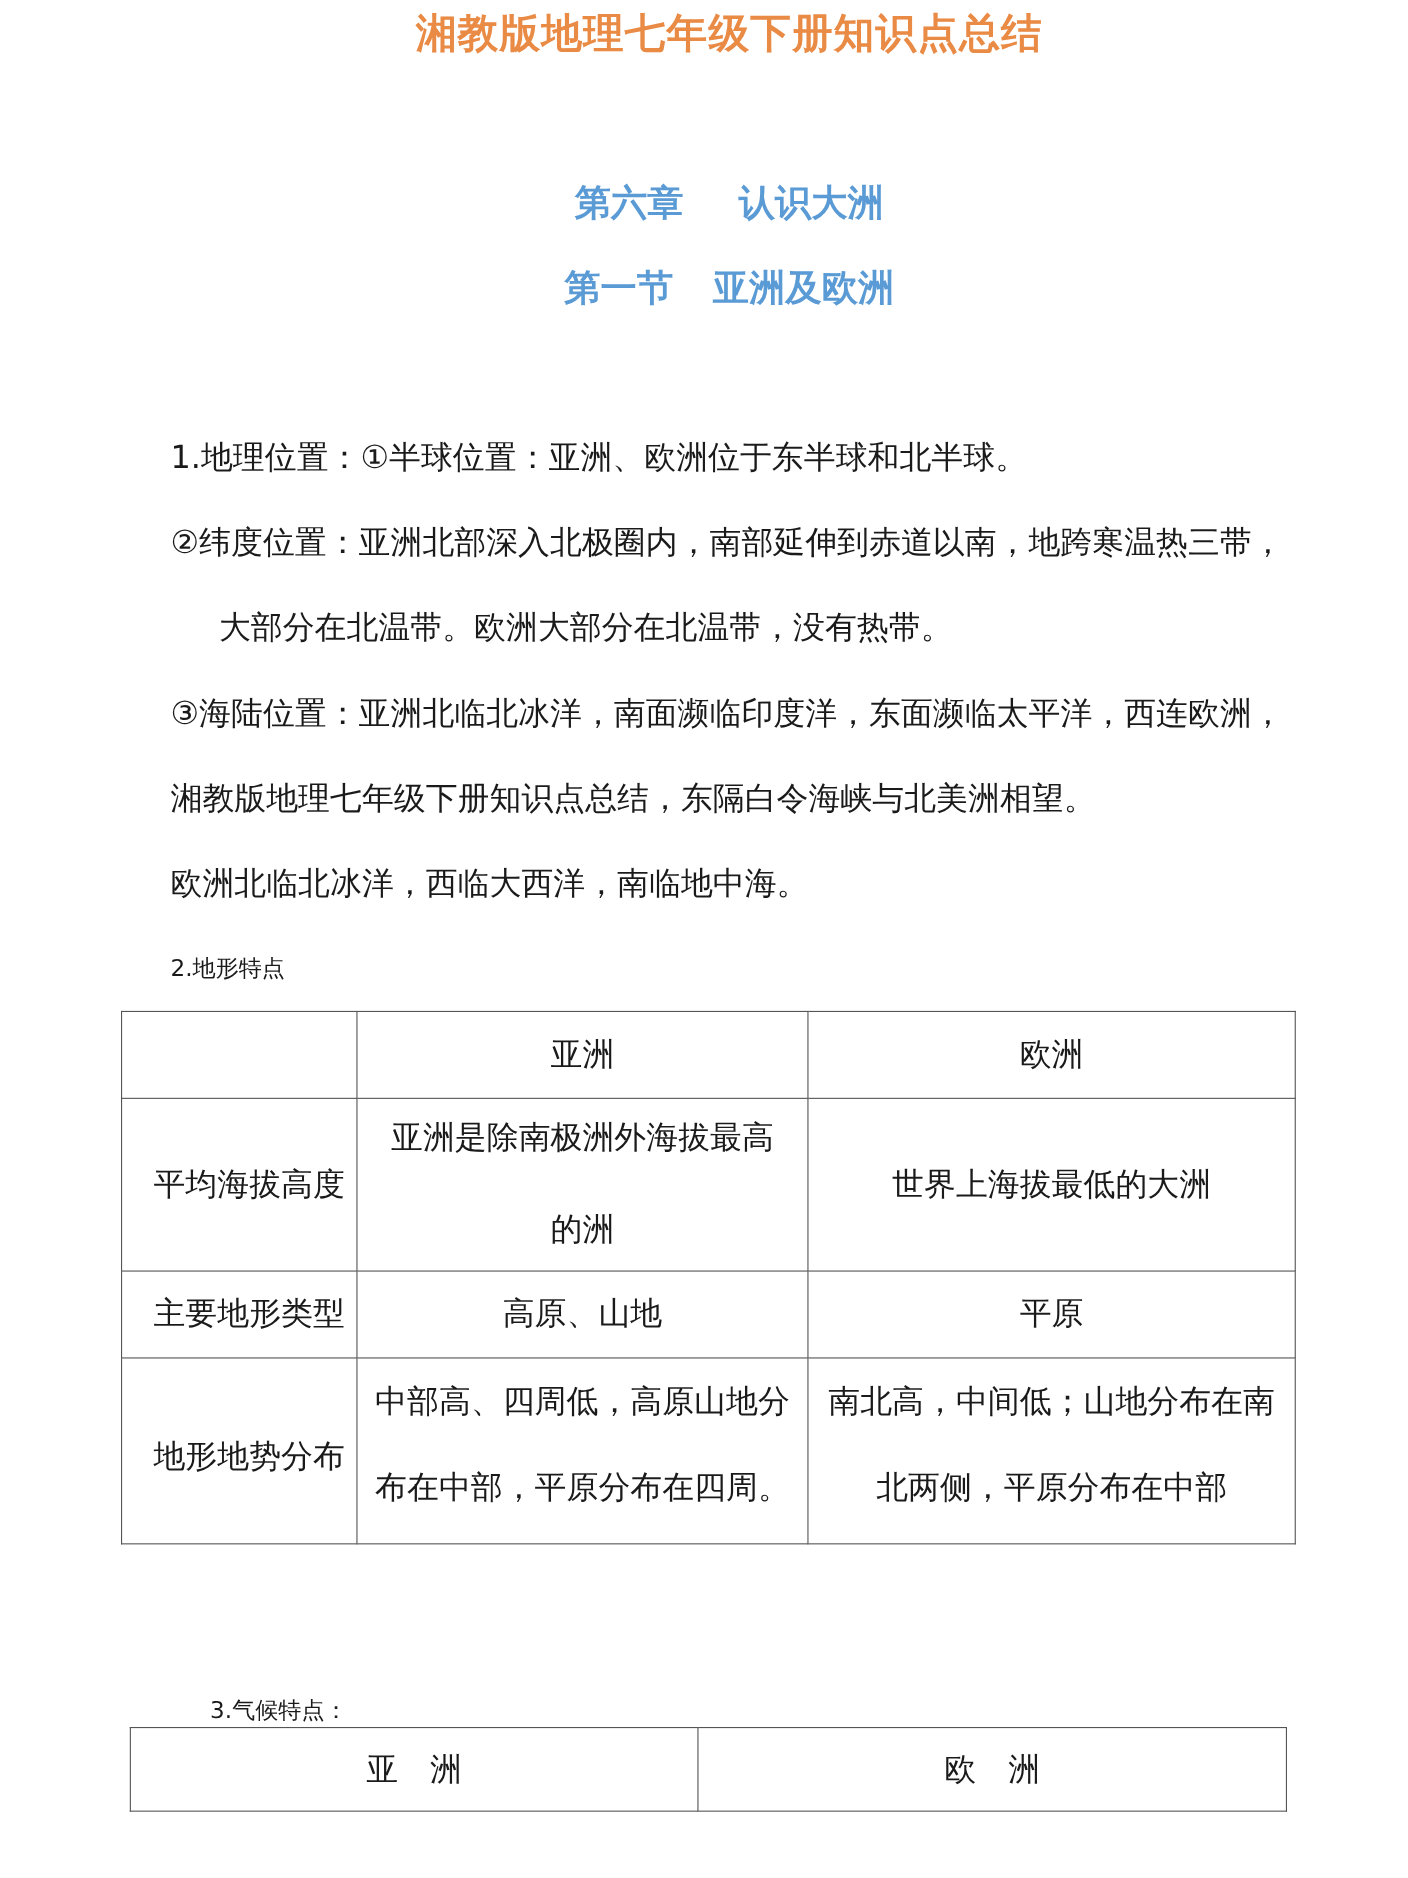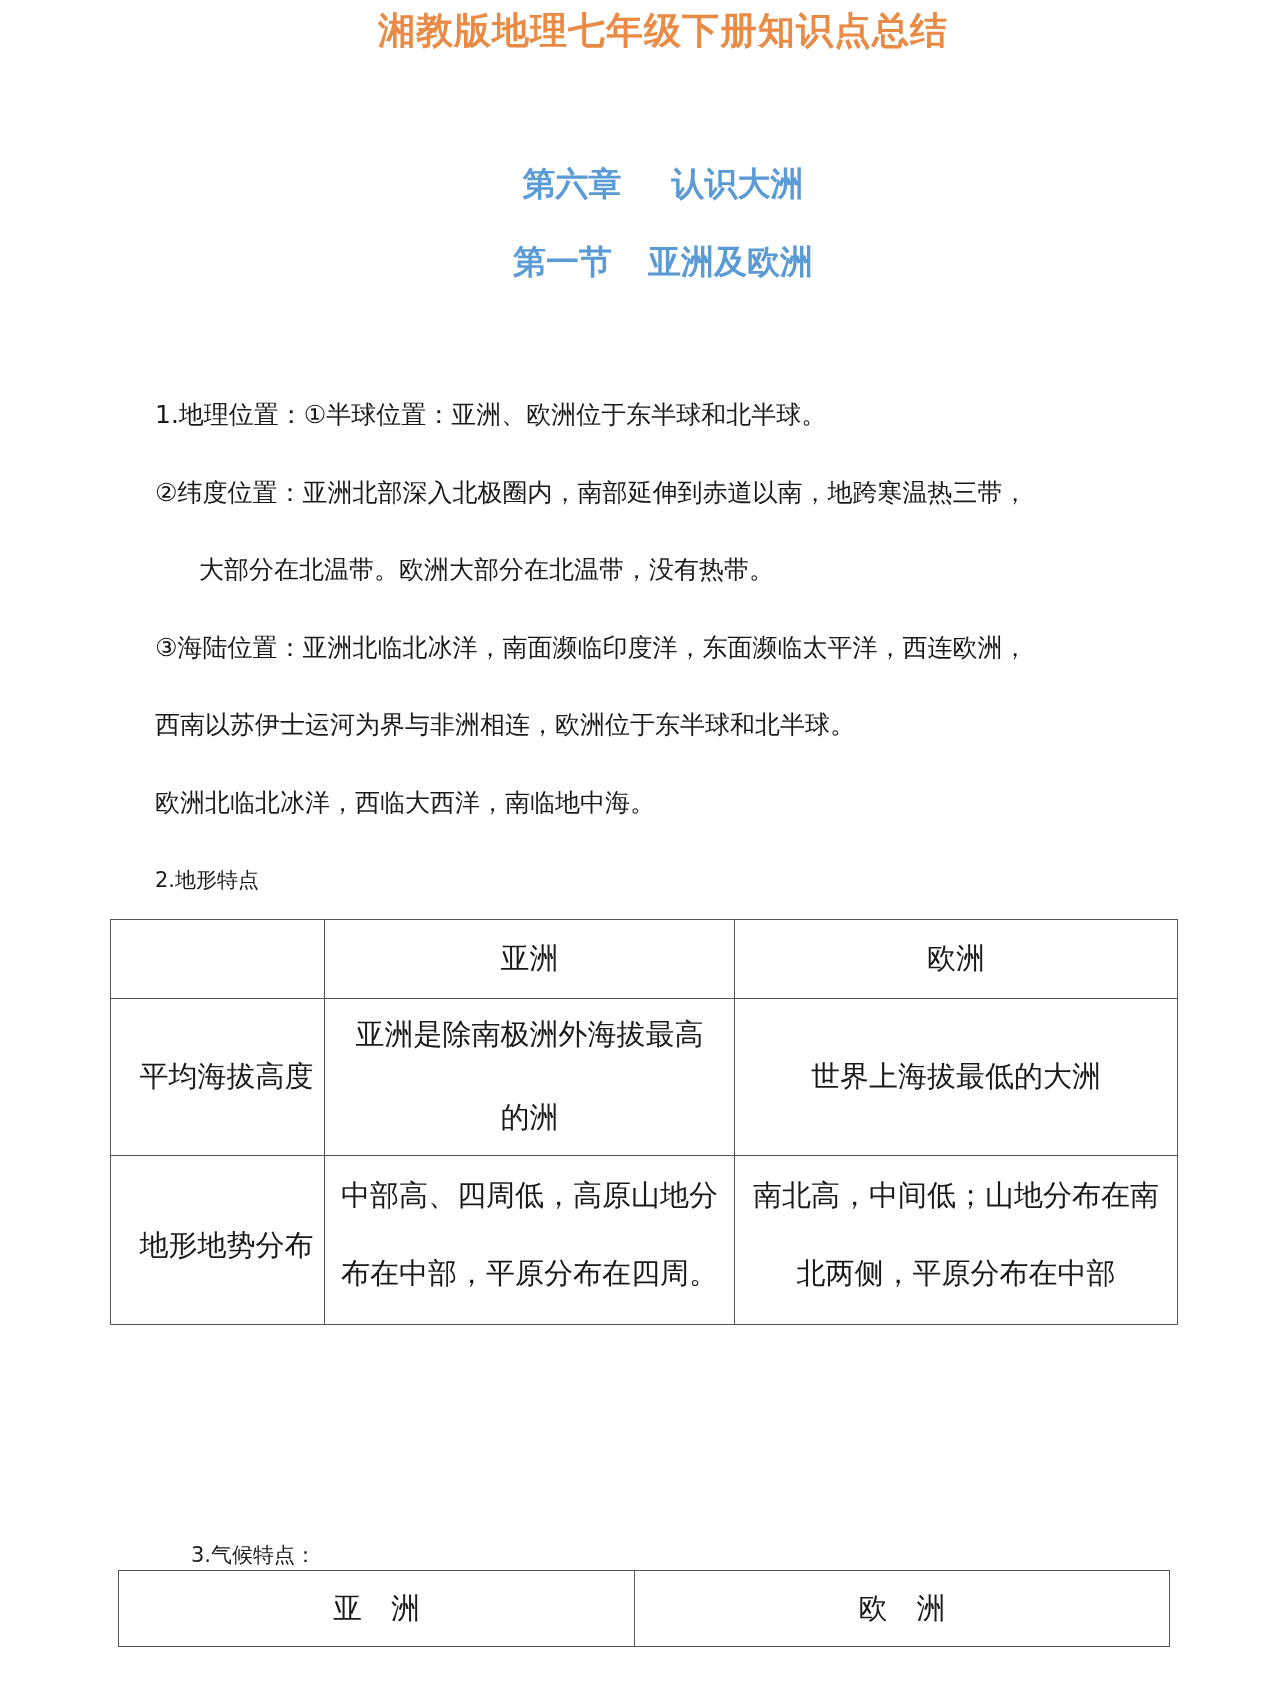--- a/index.html
+++ b/index.html
@@ -3,21 +3,21 @@
 <meta charset="utf-8">
 <style>
   html, body { margin:0; padding:0; background:#ffffff; }
   body { width:1280px; height:1707px; position:relative; overflow:hidden;
          font-family:"DejaVu Sans", "Liberation Sans", sans-serif; color:#1a1a1a; }
   .abs { position:absolute;padding-left:23px; }
   .doc-title { left:0; width:1280px; top:6px; text-align:center; font-size:37px; font-weight:bold;
                color:#e98a45; letter-spacing:1px; }
   .chapter { left:0; width:1280px; text-align:center; font-size:33px; font-weight:bold; color:#5b9bd5; }
   .chapter .gap { display:inline-block; width:50px; }
-  .para { left:132px; font-size:25px; line-height:30px; white-space:nowrap; color:#1a1a1a; }
+  .para { left:132px; font-size:29px; line-height:30px; white-space:nowrap; color:#1a1a1a; }
   .heading { font-size:21px; line-height:30px; color:#1a1a1a; white-space:nowrap; }
   table.grid { position:absolute; border-collapse:collapse; table-layout:fixed; }
   table.grid td { border:1.5px solid #555; font-size:29px; color:#1a1a1a; text-align:center; vertical-align:middle; padding:0; }
   td.rowhead { text-align:left; padding-left:18px !important; }
   td.top { vertical-align:top; padding-top:12px !important; }
   .cell-line { display:block; height:78px; line-height:54px; }
 </style>
 </head>
 <body>
 
@@ -27,21 +27,21 @@
   <span>第六章</span><span class="gap"></span><span>认识大洲</span>
 </div>
 <div class="abs chapter" style="top:240px;">
   <span>第一节</span><span class="gap" style="width:36px"></span><span>亚洲及欧洲</span>
 </div>
 
 <div class="abs para" style="top:400px;">1.地理位置：①半球位置：亚洲、欧洲位于东半球和北半球。</div>
 <div class="abs para" style="top:478px;">②纬度位置：亚洲北部深入北极圈内，南部延伸到赤道以南，地跨寒温热三带，</div>
 <div class="abs para" style="top:555px;margin-left:44px;">大部分在北温带。欧洲大部分在北温带，没有热带。</div>
 <div class="abs para" style="top:633px;">③海陆位置：亚洲北临北冰洋，南面濒临印度洋，东面濒临太平洋，西连欧洲，</div>
-<div class="abs para" style="top:710px;">西南以苏伊士运河为界与非洲相连，欧洲位于东半球和北半球。</div>
+<div class="abs para" style="top:710px;">湘教版地理七年级下册知识点总结，东隔白令海峡与北美洲相望。</div>
 <div class="abs para" style="top:788px;">欧洲北临北冰洋，西临大西洋，南临地中海。</div>
 
 <div class="abs heading" style="left:132px; top:865px;">2.地形特点</div>
 
 <table class="grid" style="left:110px; top:919px; width:1067px;">
   <colgroup>
       <col style="width:214px">
       <col style="width:410px">
       <col style="width:443px">
     </colgroup>
@@ -51,20 +51,25 @@
     <td>亚洲</td>
     <td>欧洲</td>
   </tr>
   <tr style="height:156px;">
     <td class="rowhead">平均海拔高度</td>
     <td>
       <span class="cell-line" style="line-height:70px;">亚洲是除南极洲外海拔最高</span>
       <span class="cell-line" style="line-height:80px;">的洲</span>
     </td>
     <td>世界上海拔最低的大洲</td>
+  </tr>
+  <tr style="height:79px;">
+    <td class="rowhead">主要地形类型</td>
+    <td>高原、山地</td>
+    <td>平原</td>
   </tr>
   <tr style="height:157px;">
     <td class="rowhead top">地形地势分布</td>
     <td class="top">
       <span class="cell-line">中部高、四周低，高原山地分</span>
       <span class="cell-line">布在中部，平原分布在四周。</span>
     </td>
     <td class="top">
       <span class="cell-line">南北高，中间低；山地分布在南</span>
       <span class="cell-line">北两侧，平原分布在中部</span>

